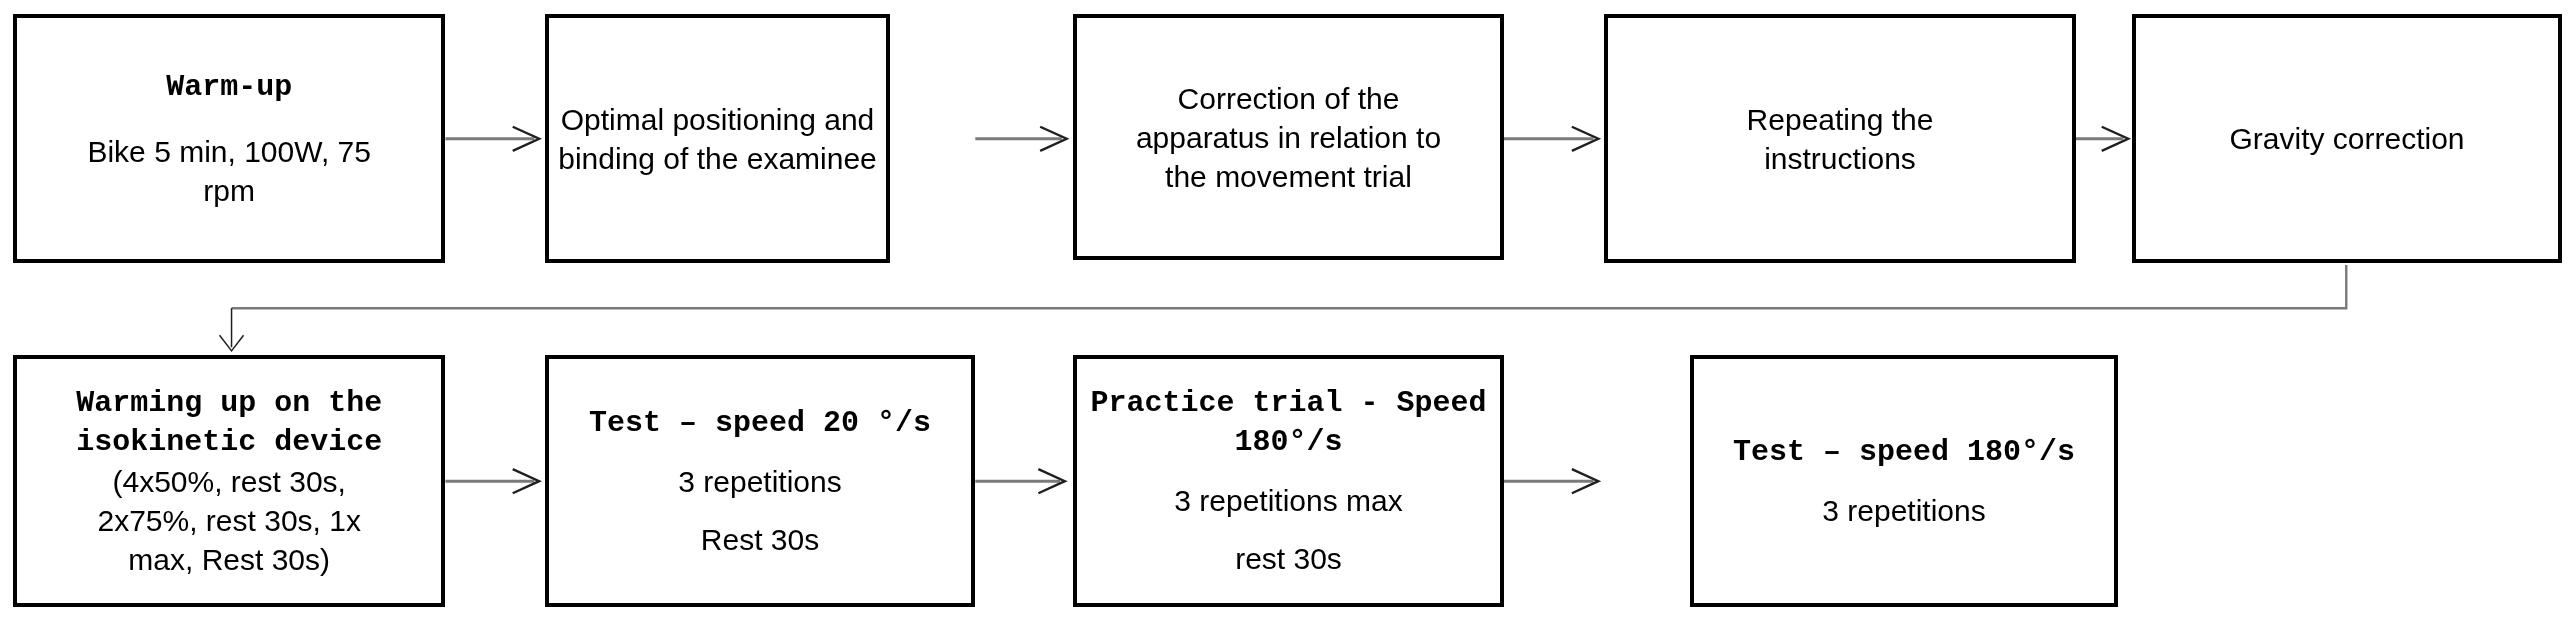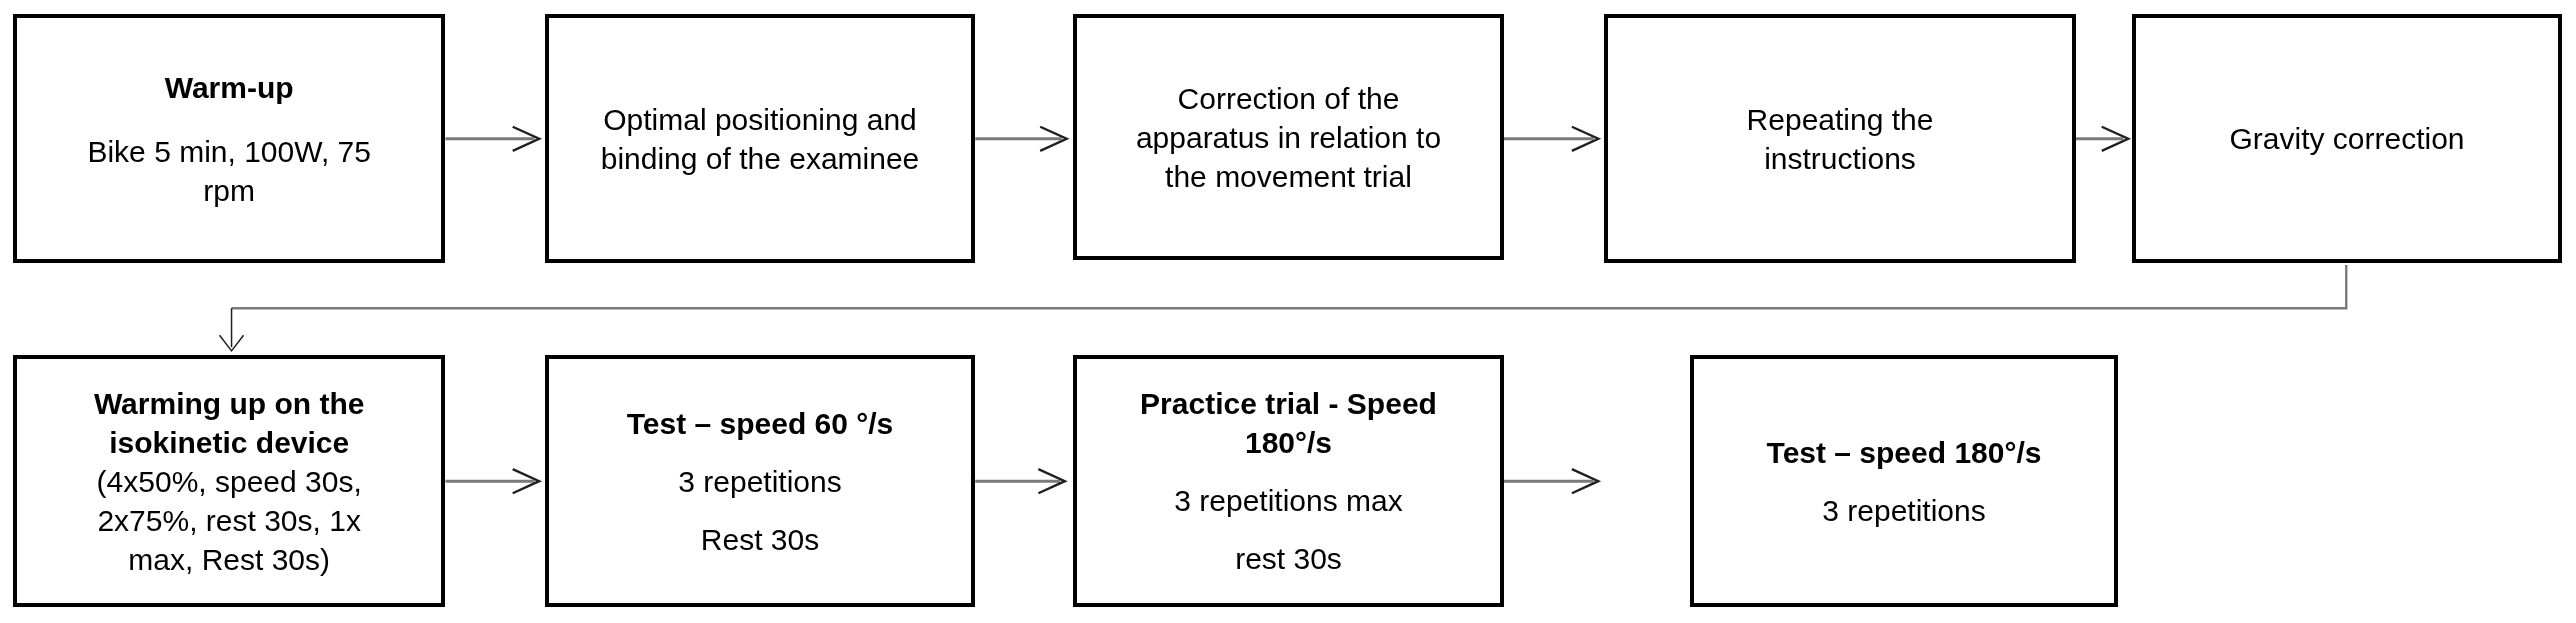--- a/index.html
+++ b/index.html
@@ -6,21 +6,21 @@
   .stage{
     position:relative;width:2576px;height:623px;background:#ffffff;
     font-family:"Liberation Sans",sans-serif;color:#000000;overflow:hidden;
   }
   .connectors{position:absolute;left:0;top:0;width:2576px;height:623px;}
   .box{
     position:absolute;background:#ffffff;border:4.2px solid #000000;box-sizing:border-box;
     display:flex;flex-direction:column;justify-content:center;align-items:center;
     text-align:center;font-size:30px;line-height:39px;
   }
-  .bold{font-weight:bold;}
+  .bold{font-weight:bold;font-family:Liberation Mono, monospace;}
   .gap-top-sm{margin-top:25px;}
   .gap-top{margin-top:19px;}
   .shaft{stroke:#7a7a7a;stroke-width:5;fill:none;}
   .shaft-thin{stroke:#7a7a7a;stroke-width:4;fill:none;}
   .head{stroke:#1f1f1f;stroke-width:4;fill:none;}
   .head-thin{stroke:#1f1f1f;stroke-width:2.5;fill:none;}
 </style>
 </head>
 <body>
 
@@ -52,21 +52,21 @@
   <div class="box" style="left:13.2px;top:14px;width:432px;height:249px">
     <div class="para bold">
       <div>Warm-up</div>
     </div>
     <div class="para gap-top-sm">
       <div>Bike 5 min, 100W, 75</div>
       <div>rpm</div>
     </div>
   </div>
 
-  <div class="box" style="left:545px;top:14px;width:430px;height:249px">
+  <div class="box" style="left:545px;top:14px;width:345px;height:249px">
     <div class="para">
       <div>Optimal positioning and</div>
       <div>binding of the examinee</div>
     </div>
   </div>
 
   <div class="box" style="left:1073px;top:14px;width:431px;height:246px">
     <div class="para">
       <div>Correction of the</div>
       <div>apparatus in relation to</div>
@@ -86,29 +86,29 @@
       <div>Gravity correction</div>
     </div>
   </div>
 
   <div class="box" style="left:13.2px;top:355px;width:432px;height:252px">
     <div class="para bold">
       <div>Warming up on the</div>
       <div>isokinetic device</div>
     </div>
     <div class="para">
-      <div>(4x50%, speed 30s,</div>
+      <div>(4x50%, rest 30s,</div>
       <div>2x75%, rest 30s, 1x</div>
       <div>max, Rest 30s)</div>
     </div>
   </div>
 
   <div class="box" style="left:545px;top:355px;width:430px;height:252px">
     <div class="para bold">
-      <div>Test – speed 60 °/s</div>
+      <div>Test – speed 20 °/s</div>
     </div>
     <div class="para gap-top">
       <div>3 repetitions</div>
     </div>
     <div class="para gap-top">
       <div>Rest 30s</div>
     </div>
   </div>
 
   <div class="box" style="left:1073px;top:355px;width:431px;height:252px">

